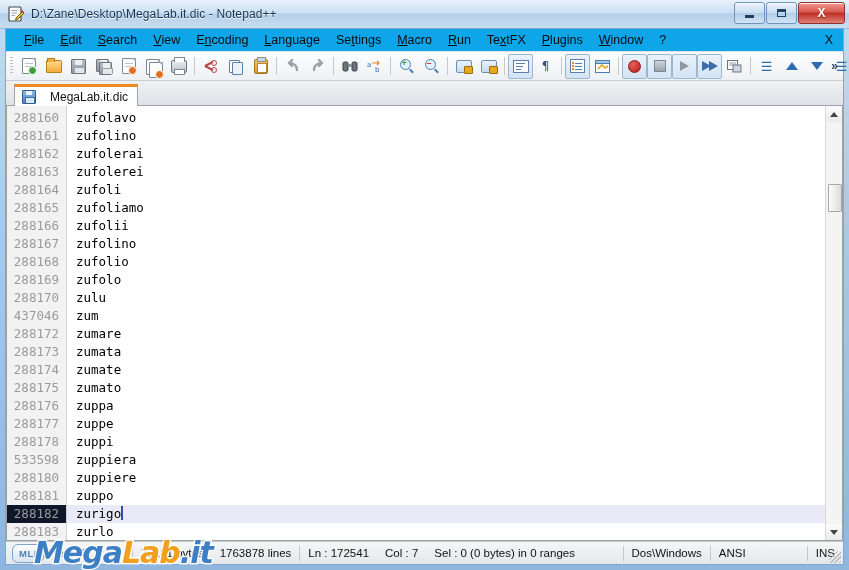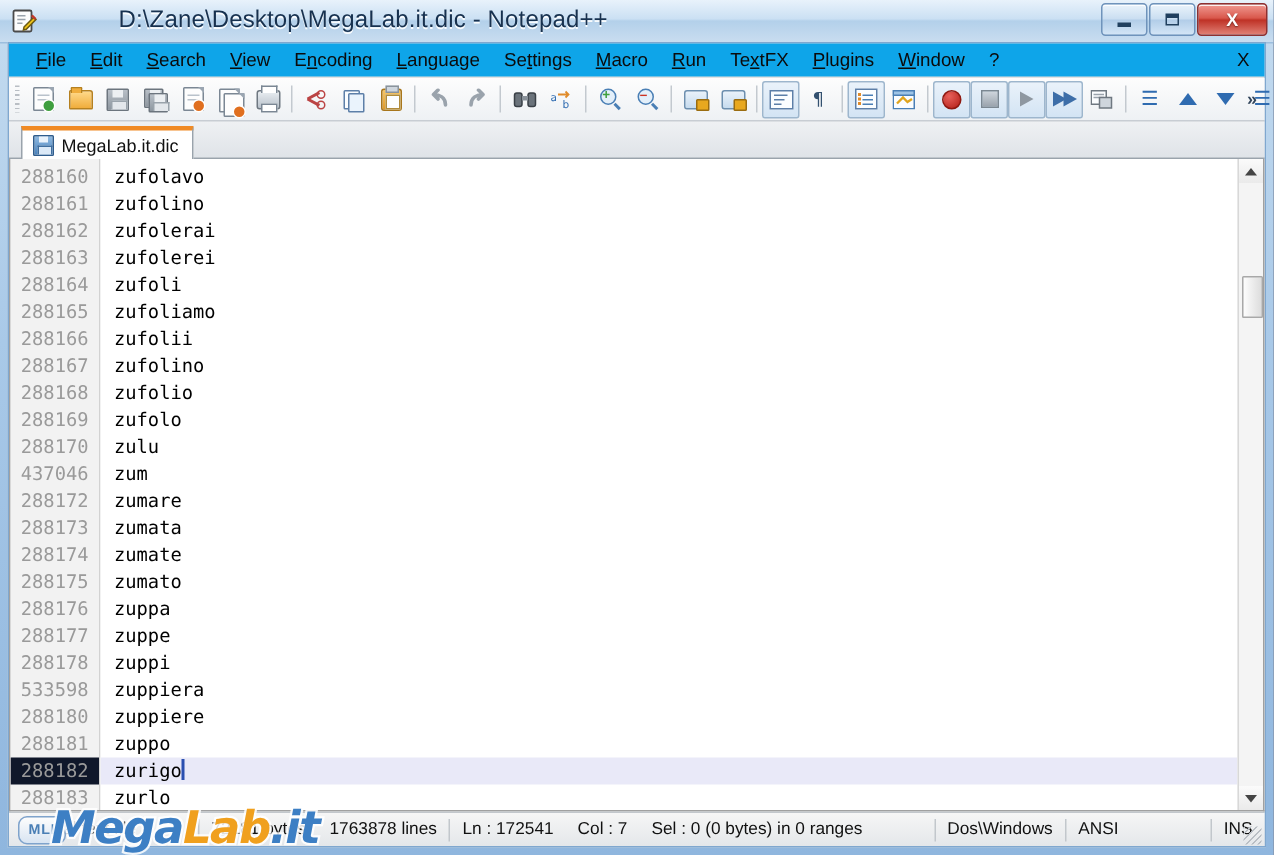--- a/index.html
+++ b/index.html
@@ -16,24 +16,23 @@
 
   
   .titlebar{
     position:relative;height:28px;
     background:linear-gradient(to bottom,#e8f2fb 0%,#cbe0f3 45%,#b3d0ea 50%,#c9ddf0 100%);
     display:flex;align-items:center;
     border-bottom:1px solid #9cbede;
   }
   .tb-icon{width:18px;height:18px;margin-left:7px;margin-right:6px;position:relative;flex:none;}
   .tb-title{
-    font-size:16px;color:#17314f;letter-spacing:.1px;
+    font-size:12px;color:#17314f;letter-spacing:.1px;
     text-shadow:0 1px 0 rgba(255,255,255,.9);
     white-space:nowrap;
-    margin-left:48px;
   }
   .wincontrols{position:absolute;right:4px;top:2px;display:flex;gap:1px;}
   .wbtn{
     width:29px;height:20px;border:1px solid #6f93bb;border-radius:3px;
     background:linear-gradient(to bottom,#eaf3fb 0%,#cadef1 48%,#b2cde8 52%,#d3e5f6 100%);
     position:relative;box-shadow:inset 0 1px 0 rgba(255,255,255,.85);
   }
   .wbtn.close{
     width:45px;
     border-color:#8d3030;
@@ -135,21 +134,21 @@
   .caretd{width:0;height:0;border-style:solid;border-width:8px 6px 0 6px;border-color:#2f6bb0 transparent transparent transparent;}
   .caretu{width:0;height:0;border-style:solid;border-width:0 6px 8px 6px;border-color:transparent transparent #2f6bb0 transparent;}
 
   
   .tabbar{
     height:24px;flex:none;display:flex;align-items:flex-end;
     background:linear-gradient(to bottom,#eff1f3,#dfe3e8);
     border-bottom:1px solid #9aa3ac;padding-left:8px;
   }
   .tab{
-    height:22px;display:flex;align-items:center;gap:5px;
+    height:22px;display:flex;align-items:center;gap:14px;
     padding:0 9px 0 7px;background:#fff;
     border:1px solid #9aa3ac;border-bottom:none;
     border-top:3px solid #f08a24;
     box-sizing:border-box;position:relative;top:1px;
   }
   .tab-label{font-size:12px;color:#111;white-space:nowrap;}
   .tab-floppy{width:12px;height:12px;background:linear-gradient(to bottom,#8fb9e0,#4a83be);border:1px solid #2f5c8c;border-radius:1px;position:relative;flex:none;}
   .tab-floppy:before{content:"";position:absolute;left:3px;top:0;width:6px;height:4px;background:#e9f2fb;}
   .tab-floppy:after{content:"";position:absolute;left:2px;bottom:0;width:8px;height:5px;background:#dbe9f7;border:1px solid #3f6e9f;border-bottom:none;}
 

